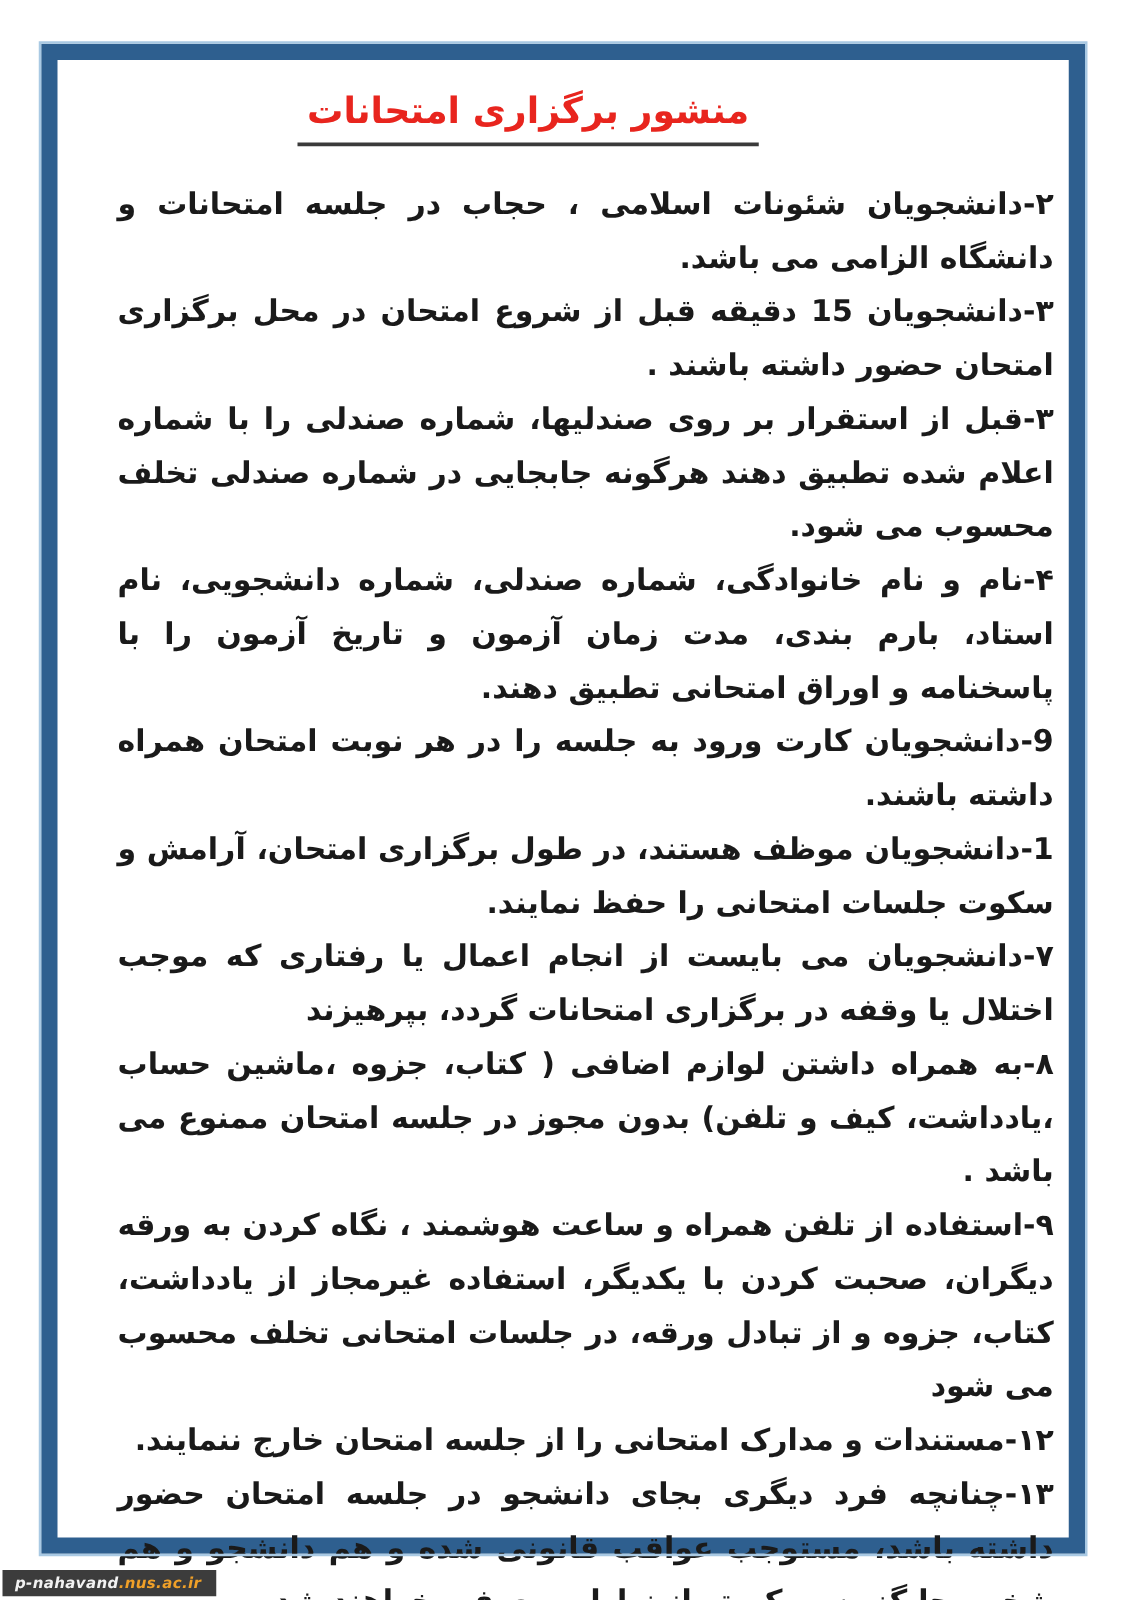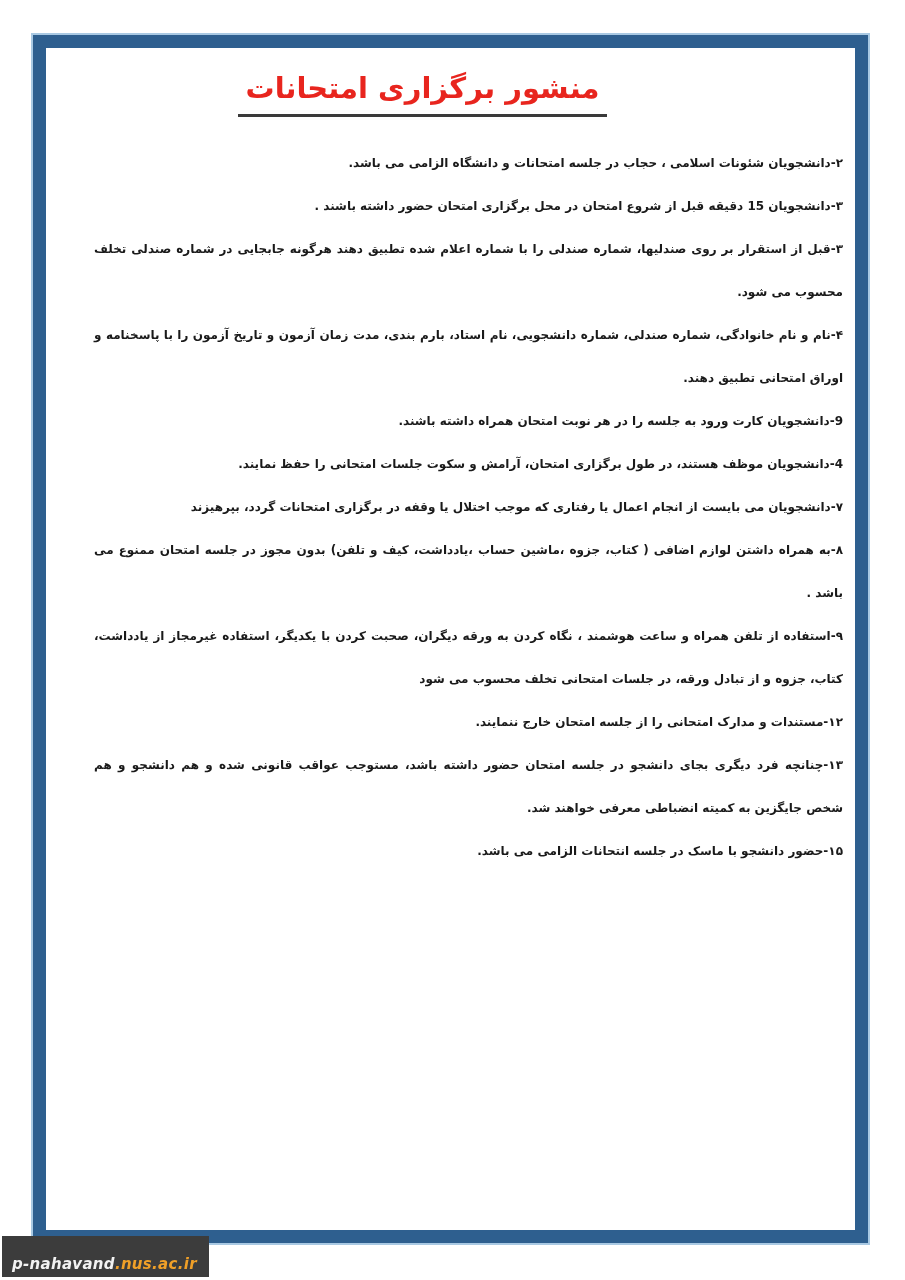--- a/index.html
+++ b/index.html
@@ -35,37 +35,37 @@
     color: var(--title-red, #e8251e);
     border-bottom: 3px solid #3a3a3a;
     padding: 0 8px 9px 8px;
     letter-spacing: 0.5px;
   }
   .charter-body {
     padding: 25px 12px 0 48px;
   }
   .charter-item {
     margin: 0;
-    font-size: 12px;
+    font-size: 24px;
     font-weight: bold;
     line-height: 43px;
     color: var(--body-text, #1a1a1a);
     text-align: justify;
     text-justify: inter-word;
   }
   .watermark {
     position: absolute;
     left: 2px;
     bottom: 3px;
     background: var(--watermark-bg, #3c3c3c);
-    padding: 19px 12px 4px 10px;
+    padding: 3px 12px 4px 10px;
     direction: ltr;
     font-style: italic;
     font-weight: bold;
-    font-size: 15px;
+    font-size: 12px;
     color: #f2f2f2;
     letter-spacing: 0.3px;
   }
   .wm-accent { color: var(--watermark-accent, #f0a028); }
 </style>
 </head>
 <body>
 
 <div class="page">
   <div class="doc-border">
@@ -73,21 +73,21 @@
     <h1 class="title">
       <span class="title-text">منشور برگزاری امتحانات</span>
     </h1>
 
     <div class="charter-body">
       <p class="charter-item">۲-دانشجویان شئونات اسلامی ، حجاب در جلسه امتحانات و دانشگاه الزامی می باشد.</p>
       <p class="charter-item">۳-دانشجویان 15 دقیقه قبل از شروع امتحان در محل برگزاری امتحان حضور داشته باشند .</p>
       <p class="charter-item">۳-قبل از استقرار بر روی صندلیها، شماره صندلی را با شماره اعلام شده تطبیق دهند هرگونه جابجایی در شماره صندلی تخلف محسوب می شود.</p>
       <p class="charter-item">۴-نام و نام خانوادگی، شماره صندلی، شماره دانشجویی، نام استاد، بارم بندی، مدت زمان آزمون و تاریخ آزمون را با پاسخنامه و اوراق امتحانی تطبیق دهند.</p>
       <p class="charter-item">9-دانشجویان کارت ورود به جلسه را در هر نوبت امتحان همراه داشته باشند.</p>
-      <p class="charter-item">4-دانشجویان موظف هستند، در طول برگزاری امتحان، آرامش و سکوت جلسات امتحانی را حفظ نمایند.</p>
+      <p class="charter-item">1-دانشجویان موظف هستند، در طول برگزاری امتحان، آرامش و سکوت جلسات امتحانی را حفظ نمایند.</p>
       <p class="charter-item">۷-دانشجویان می بایست از انجام اعمال یا رفتاری که موجب اختلال یا وقفه در برگزاری امتحانات گردد، بپرهیزند</p>
       <p class="charter-item">۸-به همراه داشتن لوازم اضافی ( کتاب، جزوه ،ماشین حساب ،یادداشت، کیف و تلفن) بدون مجوز در جلسه امتحان ممنوع می باشد .</p>
       <p class="charter-item">۹-استفاده از تلفن همراه و ساعت هوشمند ، نگاه کردن به ورقه دیگران، صحبت کردن با یکدیگر، استفاده غیرمجاز از یادداشت، کتاب، جزوه و از تبادل ورقه، در جلسات امتحانی تخلف محسوب می شود</p>
       <p class="charter-item">۱۲-مستندات و مدارک امتحانی را از جلسه امتحان خارج ننمایند.</p>
       <p class="charter-item">۱۳-چنانچه فرد دیگری بجای دانشجو در جلسه امتحان حضور داشته باشد، مستوجب عواقب قانونی شده و هم دانشجو و هم شخص جایگزین به کمیته انضباطی معرفی خواهند شد.</p>
       <p class="charter-item">۱۵-حضور دانشجو با ماسک در جلسه انتحانات الزامی می باشد.</p>
 
     </div>
 
   </div>

